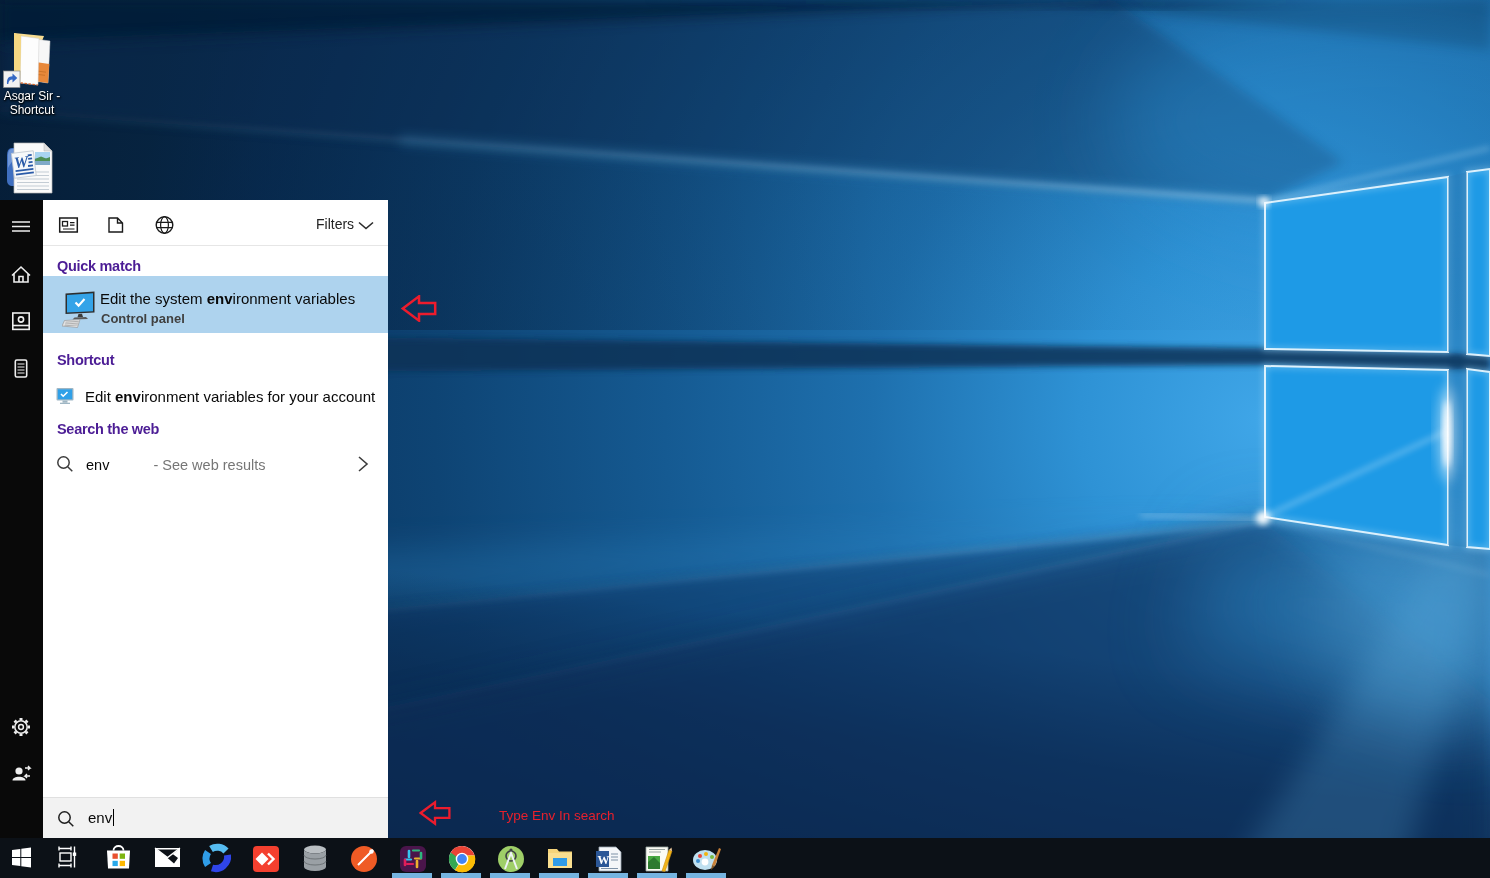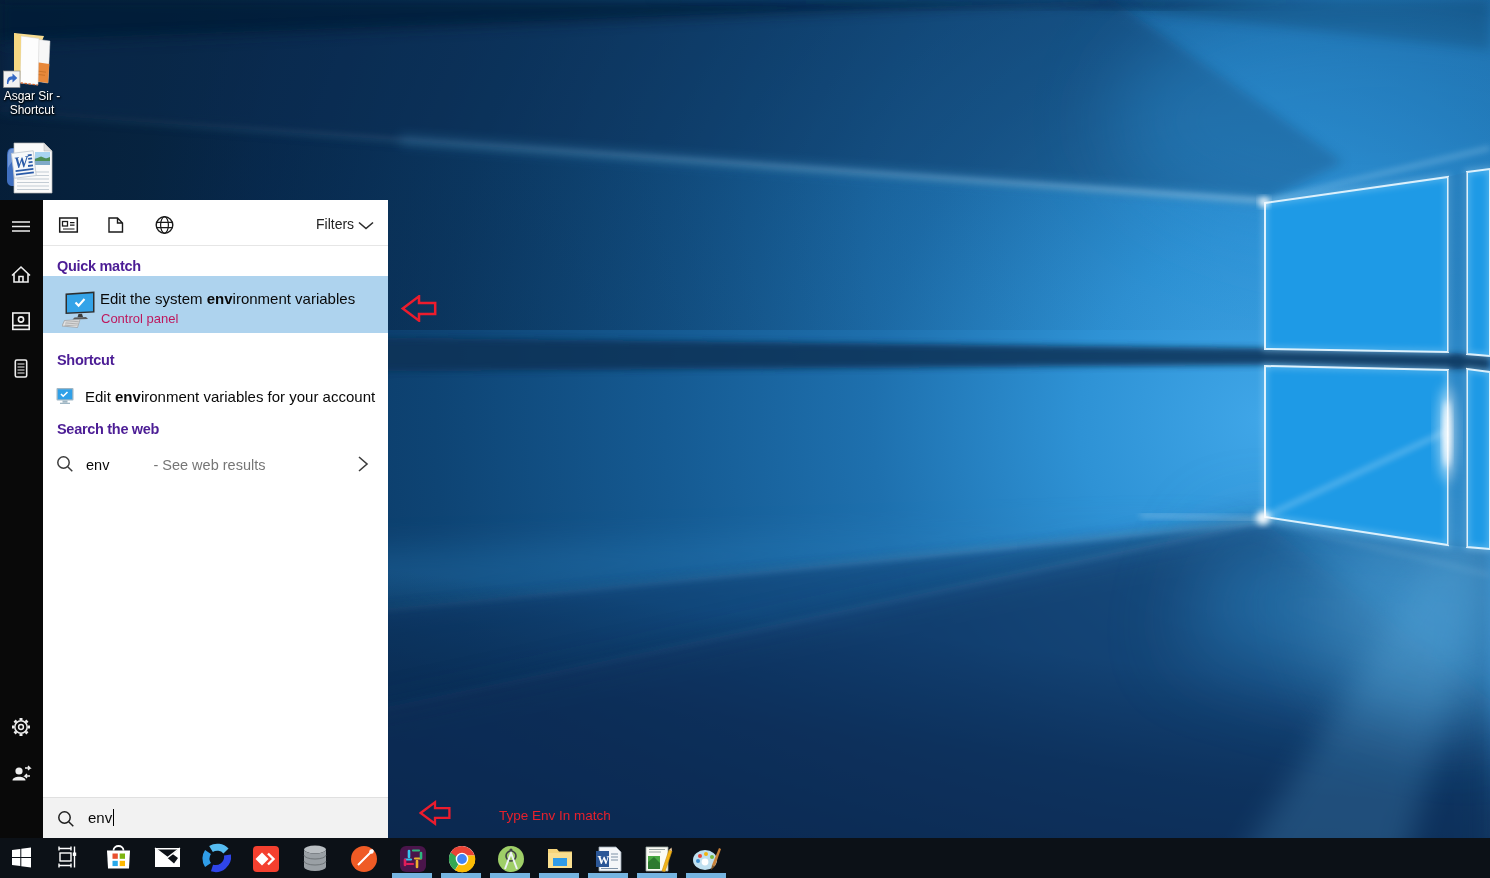--- a/index.html
+++ b/index.html
@@ -10,21 +10,21 @@
   
   .dlabel { position:absolute; color:#fff; font-size:11px; text-align:center; text-shadow:0 1px 2px #000, 1px 1px 2px #000; line-height:13px; }
   
   #sidebar { position:absolute; left:0; top:200px; width:43px; height:638px; background:#090909; }
   
   #panel { position:absolute; left:43px; top:200px; width:345px; height:638px; background:#fff; }
   #topstrip { position:absolute; left:0; top:0; width:345px; height:46px; background:#fff; border-bottom:1px solid #e6e6e6; }
   .hdr { position:absolute; left:14px; font-size:14.5px; font-weight:700; letter-spacing:-0.3px; color:#4c1d95; }
   #bluerow { position:absolute; left:0; top:76px; width:345px; height:57px; background:#aed3ee; }
   .rowtitle { font-size:15px; color:#090909; }
-  .rowsub { font-size:13px; color:#be185d; }
+  .rowsub { font-size:13px; color:#404040;font-weight:bold; }
   #searchbox { position:absolute; left:0; top:597px; width:345px; height:41px; background:#f2f2f2; border-top:1px solid #e0e0e0; }
   #filters { position:absolute; left:273px; top:16px; font-size:14px; color:#232323; }
   
   #taskbar { position:absolute; left:0; top:838px; width:1490px; height:40px; background:#0c1117; }
   .tbunder { position:absolute; top:35px; height:5px; width:40px; background:#75b4e0; }
   .annot { position:absolute; color:#e8202c; font-size:13.5px; }
 </style>
 </head>
 <body>
 <svg id="wp" width="1490" height="878" viewBox="0 0 1490 878">
@@ -269,21 +269,21 @@
     <div class="rowtitle abs" style="left:45px; top:11px;">env<span style="border-left:1px solid #000; margin-left:1px;">​</span></div>
   </div>
 </div>
 
 <svg class="abs" style="left:400px; top:295px;" width="38" height="27" viewBox="0 0 40 30">
   <path d="M2,15 L20,1.5 L20,9 L38,9 L38,21 L20,21 L20,28.5 Z" fill="none" stroke="#ec1c2d" stroke-width="2.8"></path>
 </svg>
 <svg class="abs" style="left:419px; top:799px;" width="32" height="28" viewBox="0 0 40 30">
   <path d="M2,15 L20,1.5 L20,9 L38,9 L38,21 L20,21 L20,28.5 Z" fill="none" stroke="#ec1c2d" stroke-width="2.9"></path>
 </svg>
-<div class="annot" style="left:499px; top:808px;">Type Env In match</div>
+<div class="annot" style="left:499px; top:808px;">Type Env In search</div>
 
 <div id="taskbar">
   <svg width="1490" height="40" viewBox="0 0 1490 40">
 
     <g fill="#ffffff">
       <path d="M12,12.1 L20.3,11 L20.3,19 L12,19 Z"></path>
       <path d="M21.3,10.85 L31,9.6 L31,19 L21.3,19 Z"></path>
       <path d="M12,20 L20.3,20 L20.3,28 L12,26.9 Z"></path>
       <path d="M21.3,20 L31,20 L31,29.4 L21.3,28.15 Z"></path>
     </g>

